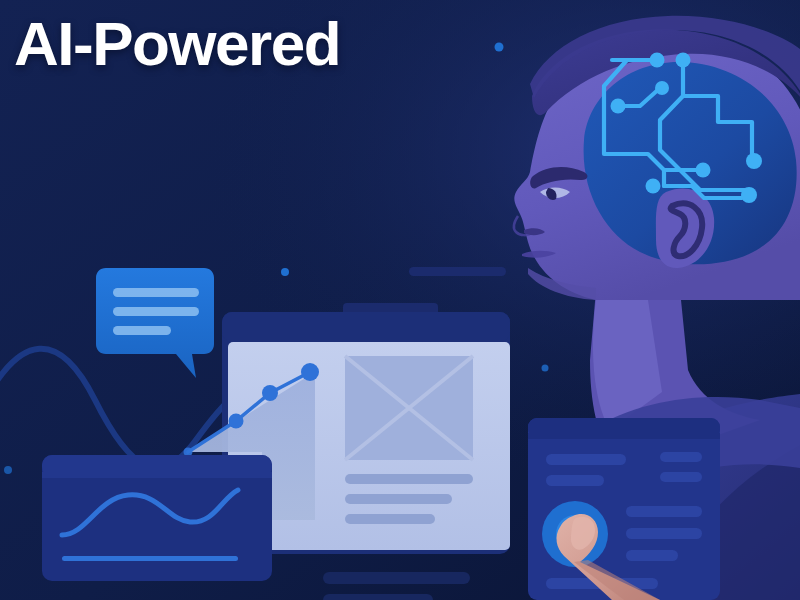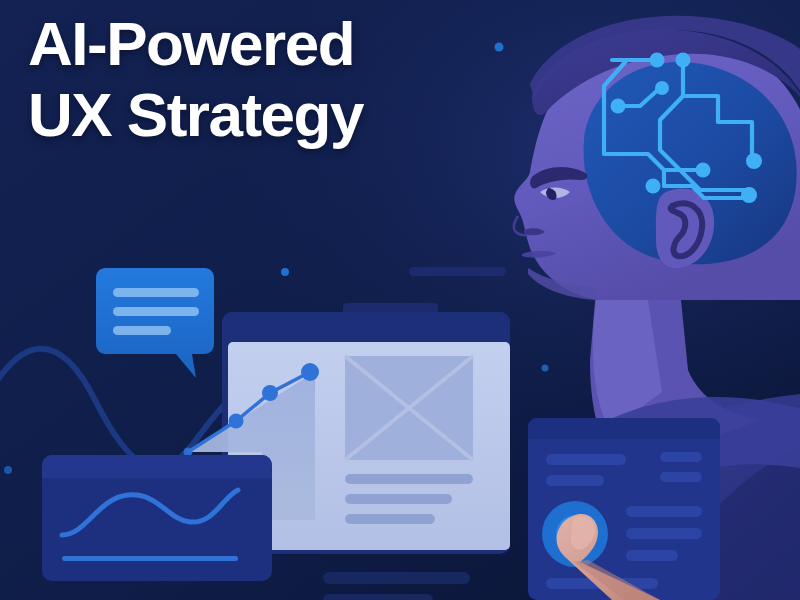--- a/index.html
+++ b/index.html
@@ -21,21 +21,21 @@
   #poster svg.layer {
     position: absolute;
     left: 0;
     top: 0;
     width: 800px;
     height: 600px;
     display: block;
   }
   #headline {
     position: absolute;
-    left: 28px;
+    left: 14px;
     top: 8px;
     width: 480px;
     z-index: 20;
     pointer-events: none;
   }
   #headline .line {
     display: block;
     color: #ffffff;
     font-family: "Liberation Sans", sans-serif;
     font-weight: bold;
@@ -294,16 +294,15 @@
                C 556 548, 554 536, 560 527
                C 564 520, 568 518, 573 516 Z" fill="url(#fingerGrad)"></path>
       <path d="M 576 518 C 586 514, 595 520, 595 530 C 595 538, 590 545, 583 549 C 576 552, 570 546, 571 536 C 572 527, 572 520, 576 518 Z" fill="#e2b4aa" opacity="0.85"></path>
       <path d="M 588 560 L 660 600 L 624 600 L 574 562 Z" fill="#bb8279" opacity="0.55"></path>
     </g>
 
   </svg>
 
   <div id="headline">
     <span class="line">AI-Powered</span>
-    <span class="line">UX Strategy</span>
   </div>
 
 </div>
 
 </body></html>

